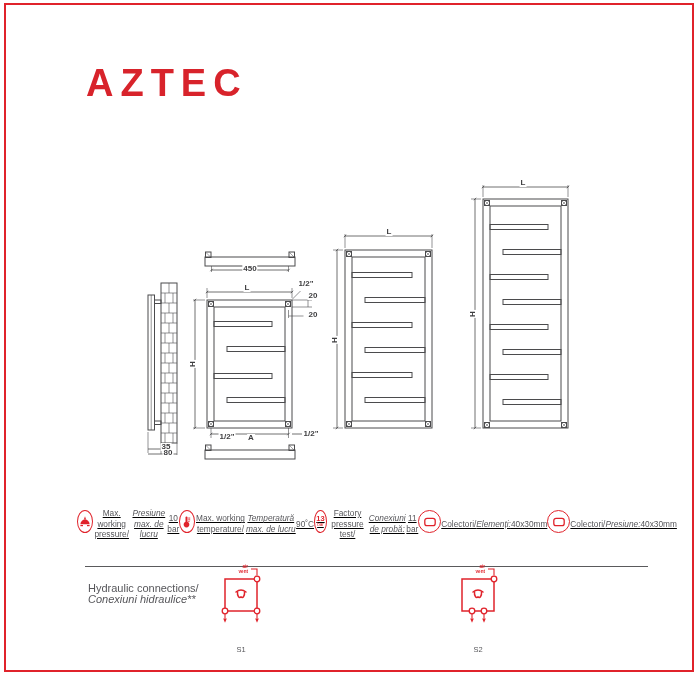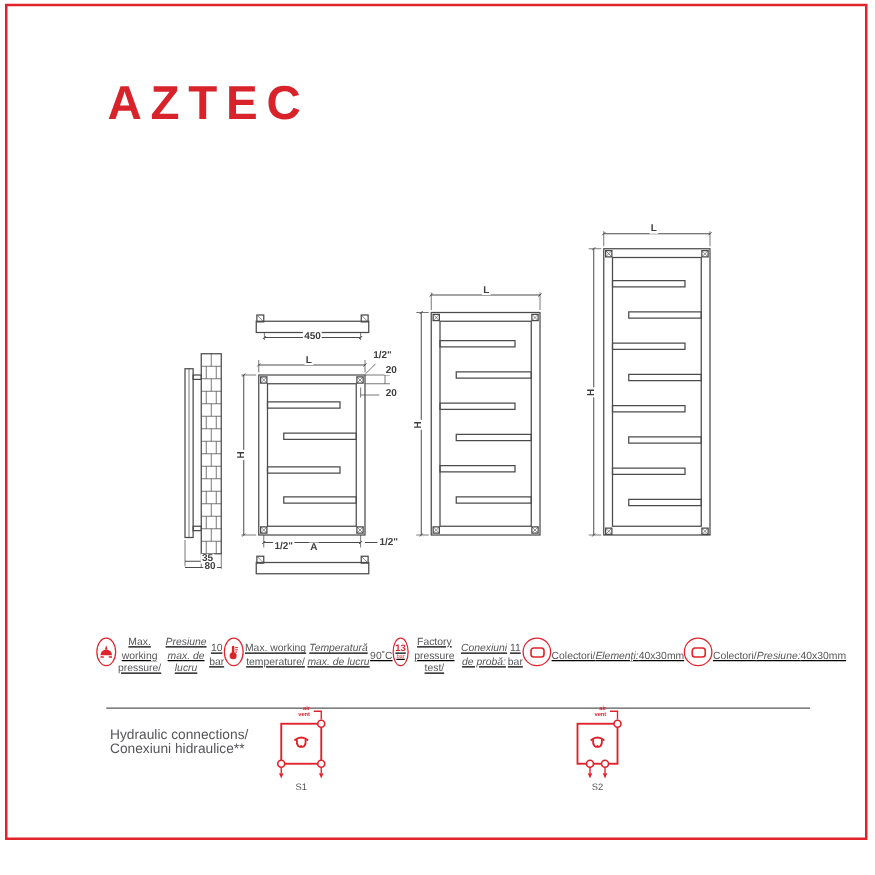--- a/index.html
+++ b/index.html
@@ -12,24 +12,24 @@
   .specs{position:absolute;left:77px;top:508px;width:588px;display:flex;}
   .spec{flex:1;display:flex;flex-direction:row;align-items:center;text-align:center;text-decoration:underline;}
   .spec-circle{width:23px;height:23px;border:1.3px solid #e0232b;border-radius:50%;display:flex;align-items:center;justify-content:center;box-sizing:border-box;margin-bottom:4px;}
   .spec-line{font-size:8.3px;line-height:10.5px;color:#56565a;}
   .spec-line.it{font-style:italic;}
   .icon-13{display:flex;flex-direction:column;align-items:center;color:#e0232b;line-height:1;}
   .icon-13 .t{font-size:7.5px;font-weight:bold;}
   .icon-13 .b{font-size:4.6px;margin-top:0.5px;}
   .divider{position:absolute;left:85px;top:566px;width:563px;height:1px;background:#5a5a5c;}
   .hydro-label{position:absolute;left:88px;top:583px;font-size:11px;line-height:11px;color:#56565a;}
-  .hydro-label .it{}
+  .hydro-label .it{font-style:italic;}
   .scheme{position:absolute;top:562px;width:60px;height:62px;}
   .airvent{position:absolute;width:26px;text-align:right;font-size:4.6px;font-weight:bold;line-height:5px;color:#e0232b;}
-  .scheme-label{position:absolute;transform:translate(-50%,0);font-size:7.5px;color:#56565a;}
+  .scheme-label{position:absolute;transform:translate(-50%,0);font-size:7.5px;color:#56565a;margin-top:20px;}
   svg{display:block;}
 </style>
 </head>
 <body>
 
 <div class="frame"></div>
 
 <div class="brand">AZTEC</div>
 
 <svg class="drawings" width="460" height="320" viewBox="0 0 460 320">

